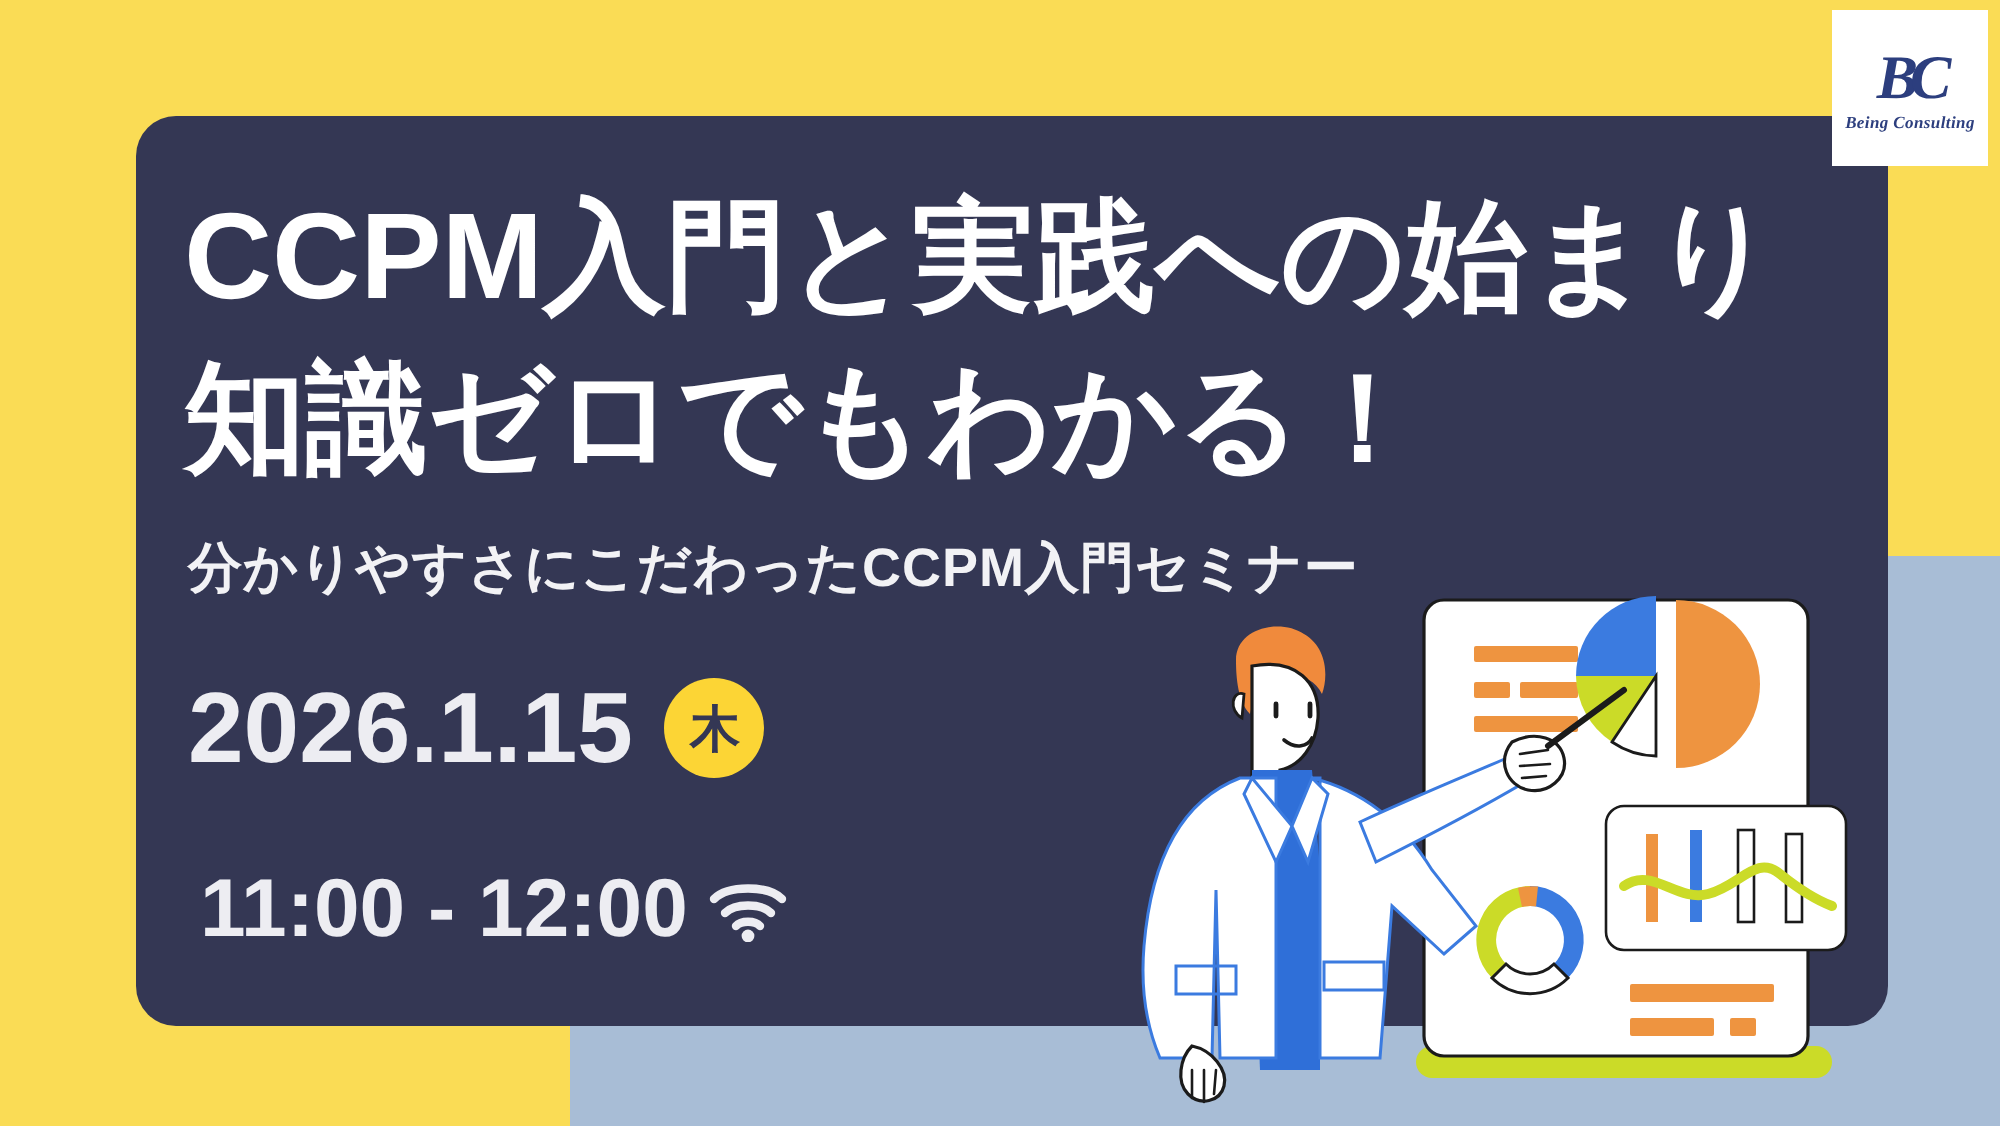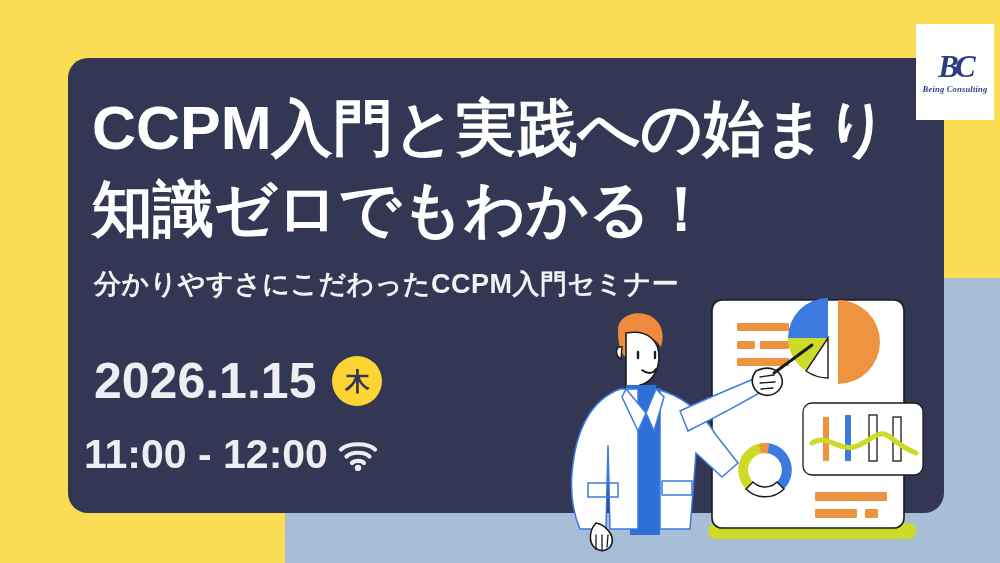--- a/index.html
+++ b/index.html
@@ -38,28 +38,27 @@
     height: 455px;
     background: #343754;
     border-radius: 20px;
   }
   
   .logo {
     position: absolute;
     right: 6px;
     top: 5px;
     width: 78px;
-    height: 96px;
+    height: 78px;
     background: #ffffff;
     display: flex;
     flex-direction: column;
     align-items: center;
     justify-content: center;
     gap: 2px;
-    margin-top: 19px;
   }
   .logo-mark {
     font-family: "Liberation Serif", "DejaVu Serif", serif;
     font-style: italic;
     font-weight: bold;
     font-size: 31px;
     color: #2C3E7E;
     line-height: 1;
     letter-spacing: -4px;
   }
@@ -95,21 +94,21 @@
     color: #F2F2F5;
     font-size: 27px;
     font-weight: bold;
     letter-spacing: 0.5px;
     white-space: nowrap;
   }
   
   .date-row {
     position: absolute;
     left: 94px;
-    top: 356px;
+    top: 339px;
     display: flex;
     align-items: center;
     gap: 16px;
   }
   .date-text {
     color: #EDEDF2;
     font-size: 50px;
     font-weight: bold;
     letter-spacing: 0px;
     line-height: 1;
@@ -122,21 +121,21 @@
     display: flex;
     align-items: center;
     justify-content: center;
     color: #343754;
     font-size: 25px;
     font-weight: bold;
   }
   
   .time-row {
     position: absolute;
-    left: 84px;
+    left: 100px;
     top: 434px;
     display: flex;
     align-items: center;
     gap: 10px;
   }
   .time-text, .online-text {
     color: #EDEDF2;
     font-size: 41px;
     font-weight: bold;
     line-height: 1;

